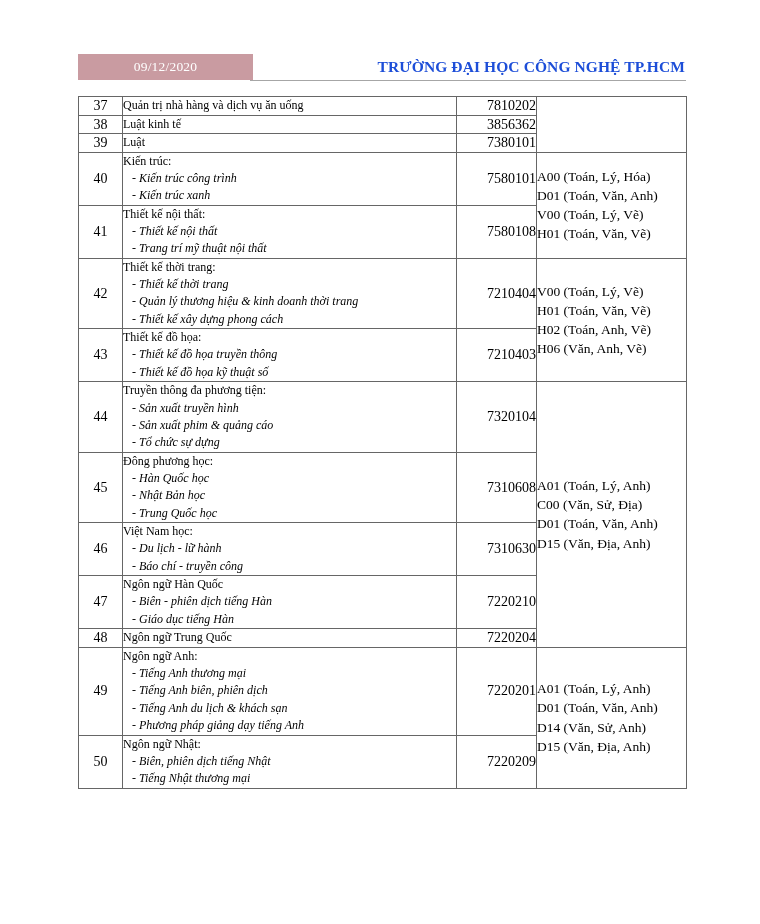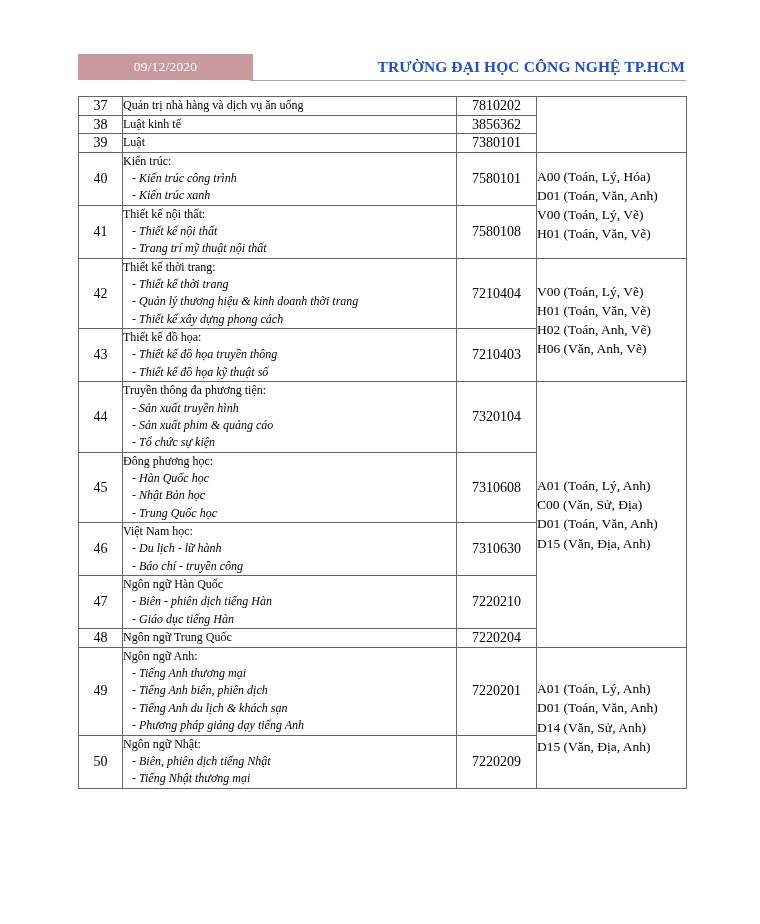--- a/index.html
+++ b/index.html
@@ -102,21 +102,21 @@
     font-size: 14px;
     line-height: 1.25;
     padding: 3px 0;
   }
   td.cell-name {
     padding: 3px 6px 3px 8px;
     font-size: 12px;
     line-height: 1.28;
   }
   td.cell-code {
-    text-align: center;
+    text-align: right;
     font-size: 14px;
     line-height: 1.25;
     padding: 3px 0;
   }
   td.cell-group {
     vertical-align: middle;
     font-size: 13.5px;
     line-height: 1.42;
     padding: 3px 4px;
   }
@@ -236,21 +236,21 @@
               <span class="major-sub">- Thiết kế đồ họa kỹ thuật số</span>
             </td>
             <td class="cell-code">7210403</td>
           </tr>
           <tr>
             <td class="cell-no">44</td>
             <td class="cell-name">
               <span class="major-title">Truyền thông đa phương tiện:</span>
               <span class="major-sub">- Sản xuất truyền hình</span>
               <span class="major-sub">- Sản xuất phim &amp; quảng cáo</span>
-              <span class="major-sub">- Tổ chức sự kiện</span>
+              <span class="major-sub">- Tổ chức sự dựng</span>
             </td>
             <td class="cell-code">7320104</td>
             <td class="cell-group" rowspan="5">
               <span class="group-line">A01 (Toán, Lý, Anh)</span>
               <span class="group-line">C00 (Văn, Sử, Địa)</span>
               <span class="group-line">D01 (Toán, Văn, Anh)</span>
               <span class="group-line">D15 (Văn, Địa, Anh)</span>
             </td>
           </tr>
           <tr>

